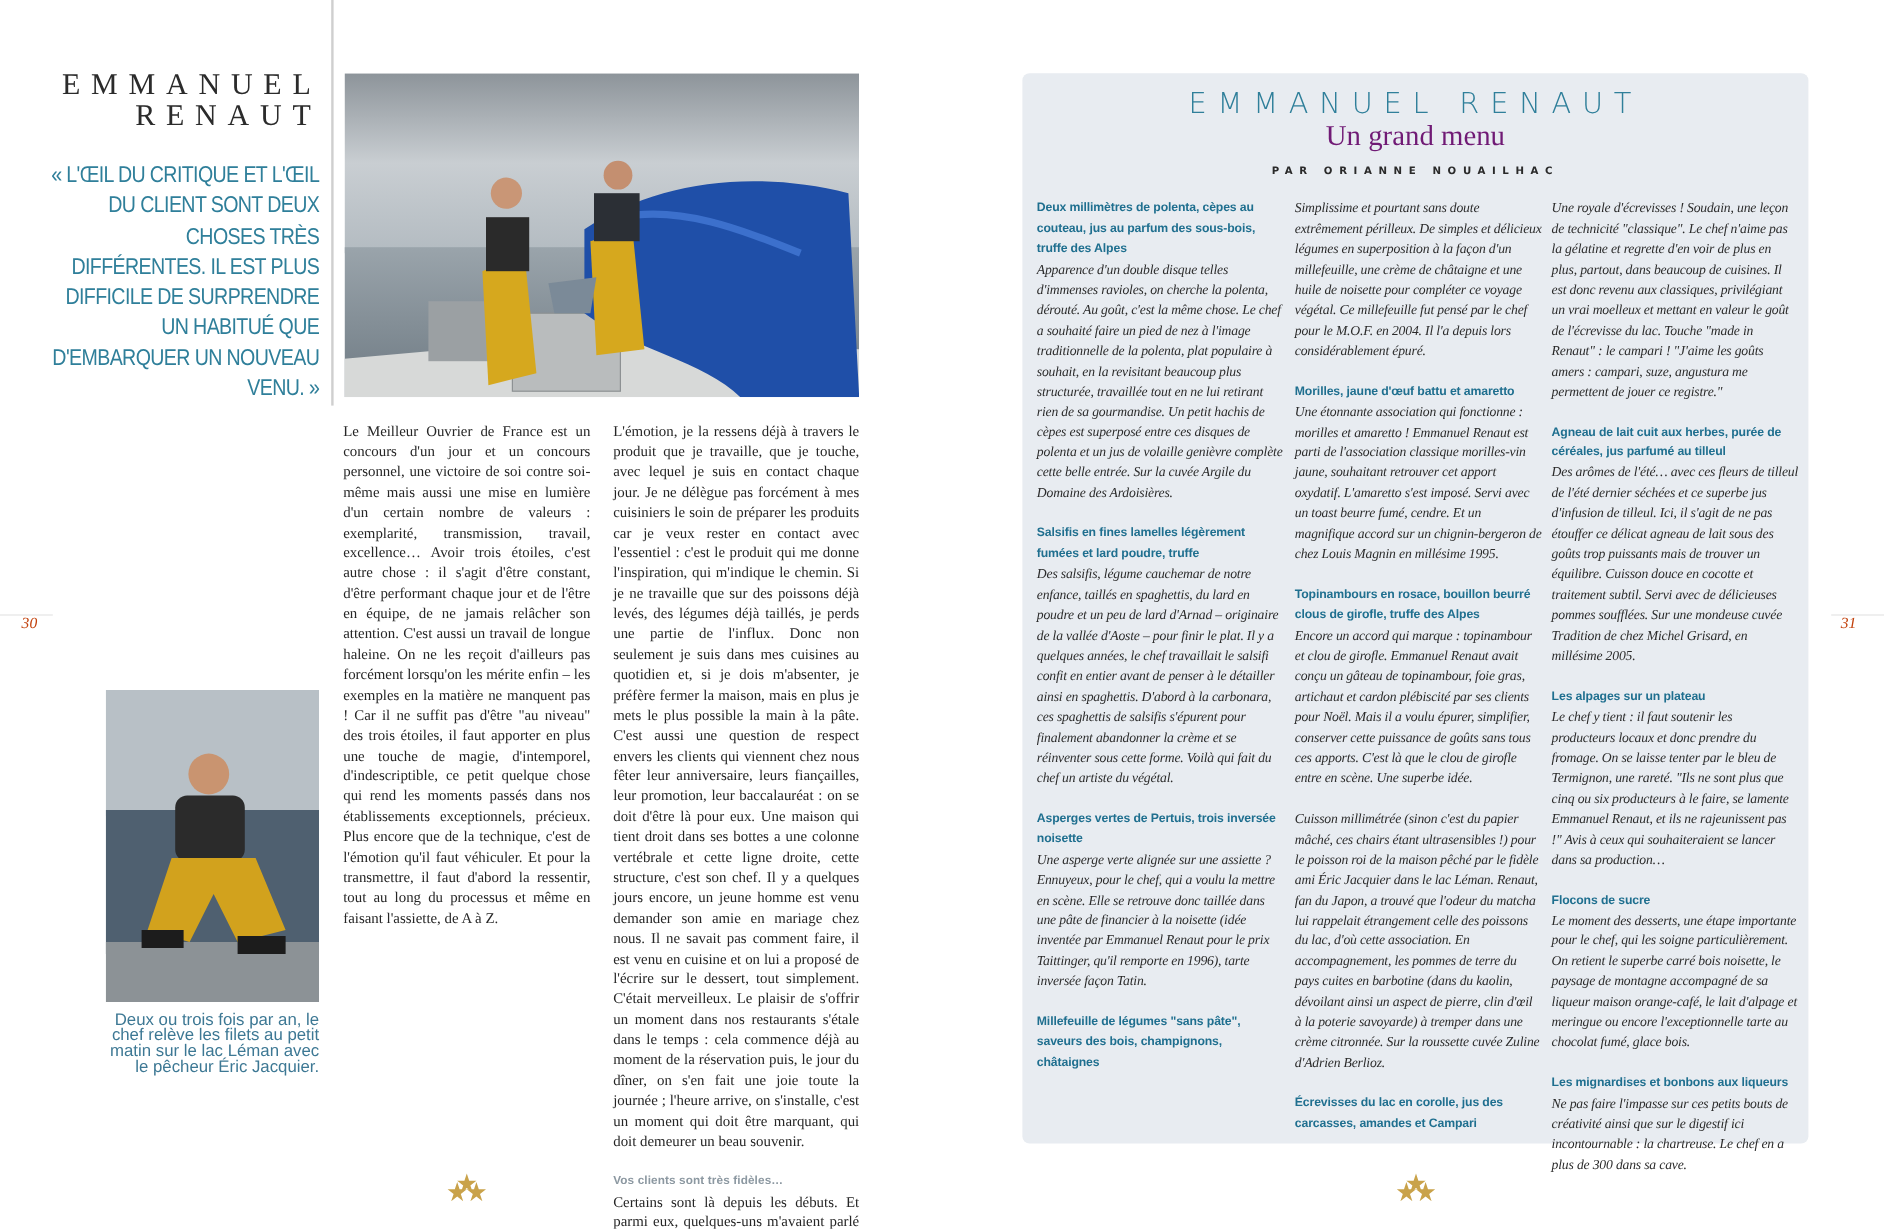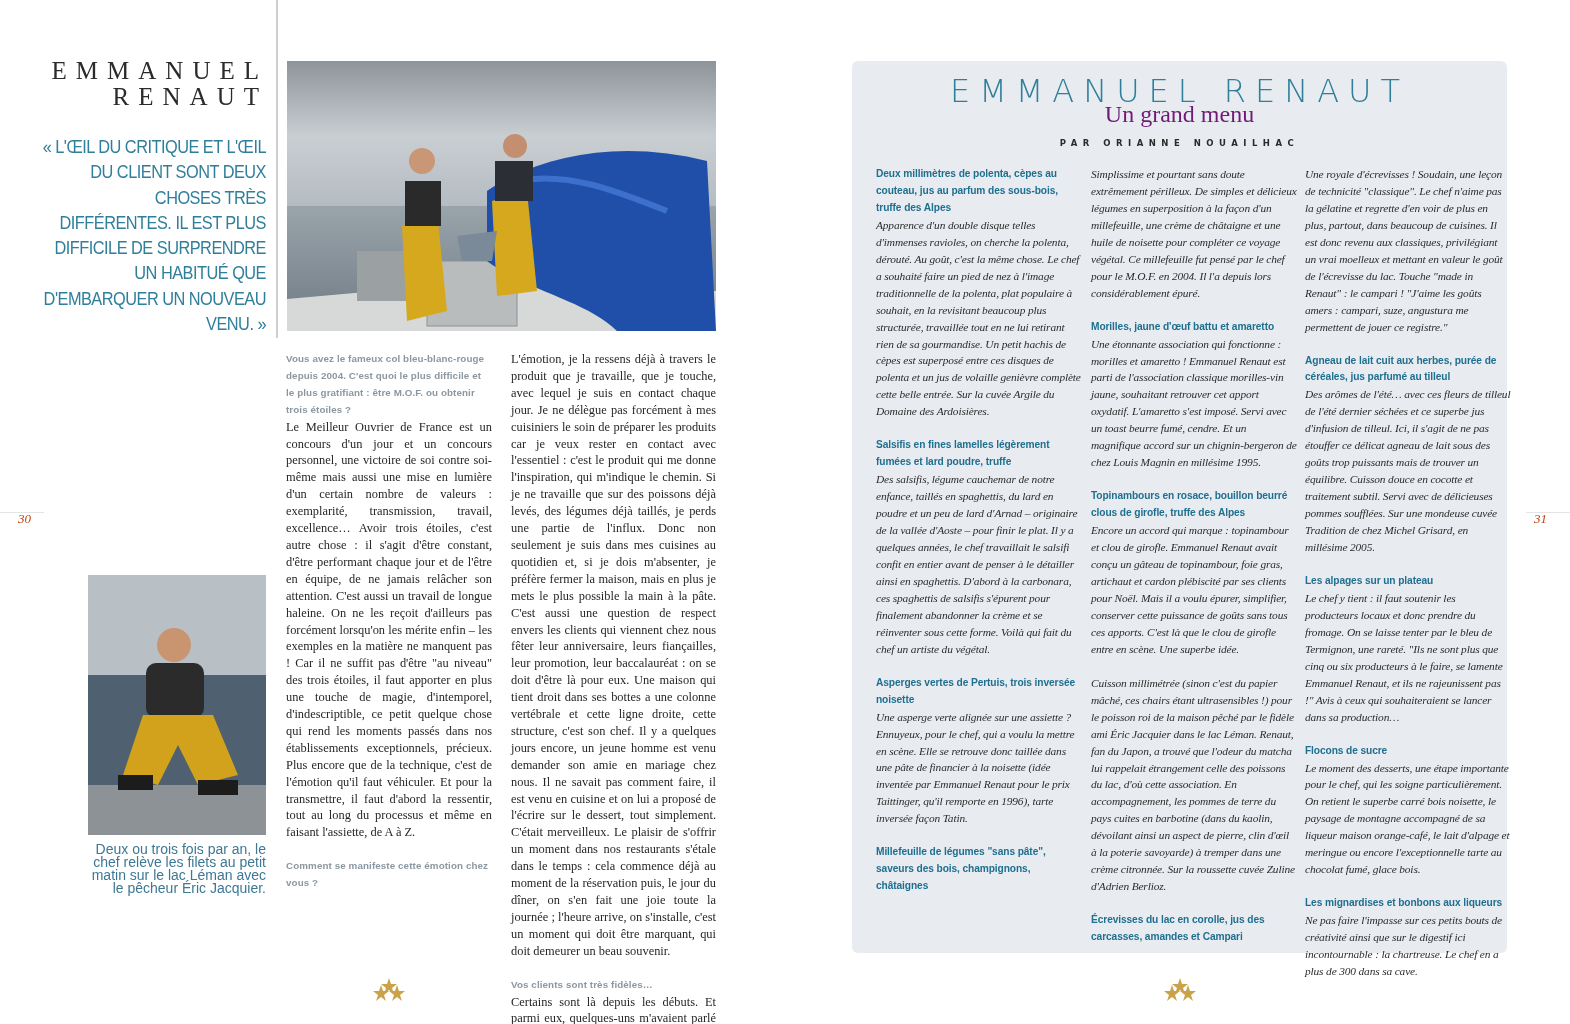--- a/index.html
+++ b/index.html
@@ -28,25 +28,25 @@
   .folio-r { left:1534px; top:511px; }
   .folio-rule-l { left:0; top:512px; width:44px; height:1px; background:#e4e4e4; }
   .folio-rule-r { left:1526px; top:512px; width:44px; height:1px; background:#e4e4e4; }
 
   .stars { width:34px; height:24px; }
   .stars-l { left:372px; top:977px; }
   .stars-r { left:1163px; top:977px; }
 
   
   .panel { left:852px; top:61px; width:655px; height:892px; background:#e8ecf1; border-radius:6px; }
-  .r-title { left:852px; top:72px; width:655px; text-align:center; font-family:"DejaVu Sans", sans-serif; font-weight:200; font-size:32px; letter-spacing:9px; color:#2f7f9a; }
+  .r-title { left:852px; top:72px; width:655px; text-align:center; font-family:"DejaVu Sans", sans-serif; font-weight:200; font-size:24px; letter-spacing:9px; color:#2f7f9a; }
   .r-sub { left:852px; top:101px; width:655px; text-align:center; font-family:"Liberation Serif", serif; font-size:24px; color:#701a75; }
   .r-byline { left:852px; top:138px; width:655px; text-align:center; font-family:"DejaVu Sans", sans-serif; font-weight:bold; font-size:8.5px; letter-spacing:5.5px; color:#2a2a2a; }
 
-  .mcol { width:206px; font-size:11.4px; line-height:16.95px; color:#2b2b2b;margin-left:12px; }
+  .mcol { width:206px; font-size:11.4px; line-height:16.95px; color:#2b2b2b; }
   .mcol-1 { left:864px; top:166px; }
   .mcol-2 { left:1079px; top:166px; }
   .mcol-3 { left:1293px; top:166px; }
   .dish { display:block; font-family:"Liberation Sans", sans-serif; font-weight:bold; font-size:10.2px; line-height:16.95px; color:#1f6f8f; letter-spacing:-0.1px; }
   .desc { display:block; font-style:italic; white-space:pre-line; letter-spacing:-0.15px; }
   .dgap { height:17px; display:block; }
 </style>
 </head>
 <body>
 
@@ -98,24 +98,22 @@
     <rect x="58" y="88" width="58" height="55" rx="10" fill="#2b2b2b"></rect>
     <path d="M55 140 L125 140 L150 200 L110 210 L90 170 L70 210 L35 200 Z" fill="#d2a21d"></path>
     <rect x="30" y="200" width="35" height="15" fill="#1c1c1c"></rect>
     <rect x="110" y="205" width="40" height="15" fill="#1c1c1c"></rect>
   </svg>
 </div>
 
 <div class="abs caption">Deux ou trois fois par an, le chef relève les filets au petit matin sur le lac Léman avec le pêcheur Éric Jacquier.</div>
 
 <div class="abs col col-a">
-  <span class="q">Vous avez le fameux col bleu-blanc-rouge depuis 2004. C'est quoi le plus difficile et le plus gratifiant : être M.O.F. ou obtenir trois étoiles ?</span>
   <span class="para">Le Meilleur Ouvrier de France est un concours d'un jour et un concours personnel, une victoire de soi contre soi-même mais aussi une mise en lumière d'un certain nombre de valeurs : exemplarité, transmission, travail, excellence… Avoir trois étoiles, c'est autre chose : il s'agit d'être constant, d'être performant chaque jour et de l'être en équipe, de ne jamais relâcher son attention. C'est aussi un travail de longue haleine. On ne les reçoit d'ailleurs pas forcément lorsqu'on les mérite enfin – les exemples en la matière ne manquent pas ! Car il ne suffit pas d'être "au niveau" des trois étoiles, il faut apporter en plus une touche de magie, d'intemporel, d'indescriptible, ce petit quelque chose qui rend les moments passés dans nos établissements exceptionnels, précieux. Plus encore que de la technique, c'est de l'émotion qu'il faut véhiculer. Et pour la transmettre, il faut d'abord la ressentir, tout au long du processus et même en faisant l'assiette, de A à Z.</span>
   <span class="gap para"></span>
-  <span class="q">Comment se manifeste cette émotion chez vous ?</span>
 </div>
 
 <div class="abs col col-b">
   <span class="para">L'émotion, je la ressens déjà à travers le produit que je travaille, que je touche, avec lequel je suis en contact chaque jour. Je ne délègue pas forcément à mes cuisiniers le soin de préparer les produits car je veux rester en contact avec l'essentiel : c'est le produit qui me donne l'inspiration, qui m'indique le chemin. Si je ne travaille que sur des poissons déjà levés, des légumes déjà taillés, je perds une partie de l'influx. Donc non seulement je suis dans mes cuisines au quotidien et, si je dois m'absenter, je préfère fermer la maison, mais en plus je mets le plus possible la main à la pâte. C'est aussi une question de respect envers les clients qui viennent chez nous fêter leur anniversaire, leurs fiançailles, leur promotion, leur baccalauréat : on se doit d'être là pour eux. Une maison qui tient droit dans ses bottes a une colonne vertébrale et cette ligne droite, cette structure, c'est son chef. Il y a quelques jours encore, un jeune homme est venu demander son amie en mariage chez nous. Il ne savait pas comment faire, il est venu en cuisine et on lui a proposé de l'écrire sur le dessert, tout simplement. C'était merveilleux. Le plaisir de s'offrir un moment dans nos restaurants s'étale dans le temps : cela commence déjà au moment de la réservation puis, le jour du dîner, on s'en fait une joie toute la journée ; l'heure arrive, on s'installe, c'est un moment qui doit être marquant, qui doit demeurer un beau souvenir.</span>
   <span class="gap para"></span>
   <span class="q">Vos clients sont très fidèles…</span>
   <span class="para">Certains sont là depuis les débuts. Et parmi eux, quelques-uns m'avaient parlé de maturité récemment, ils avaient ressenti quelque chose. Mais l'œil du critique et l'œil du client sont deux choses très différentes.</span>
 </div>
 
 <div class="abs folio-rule-l"></div>

